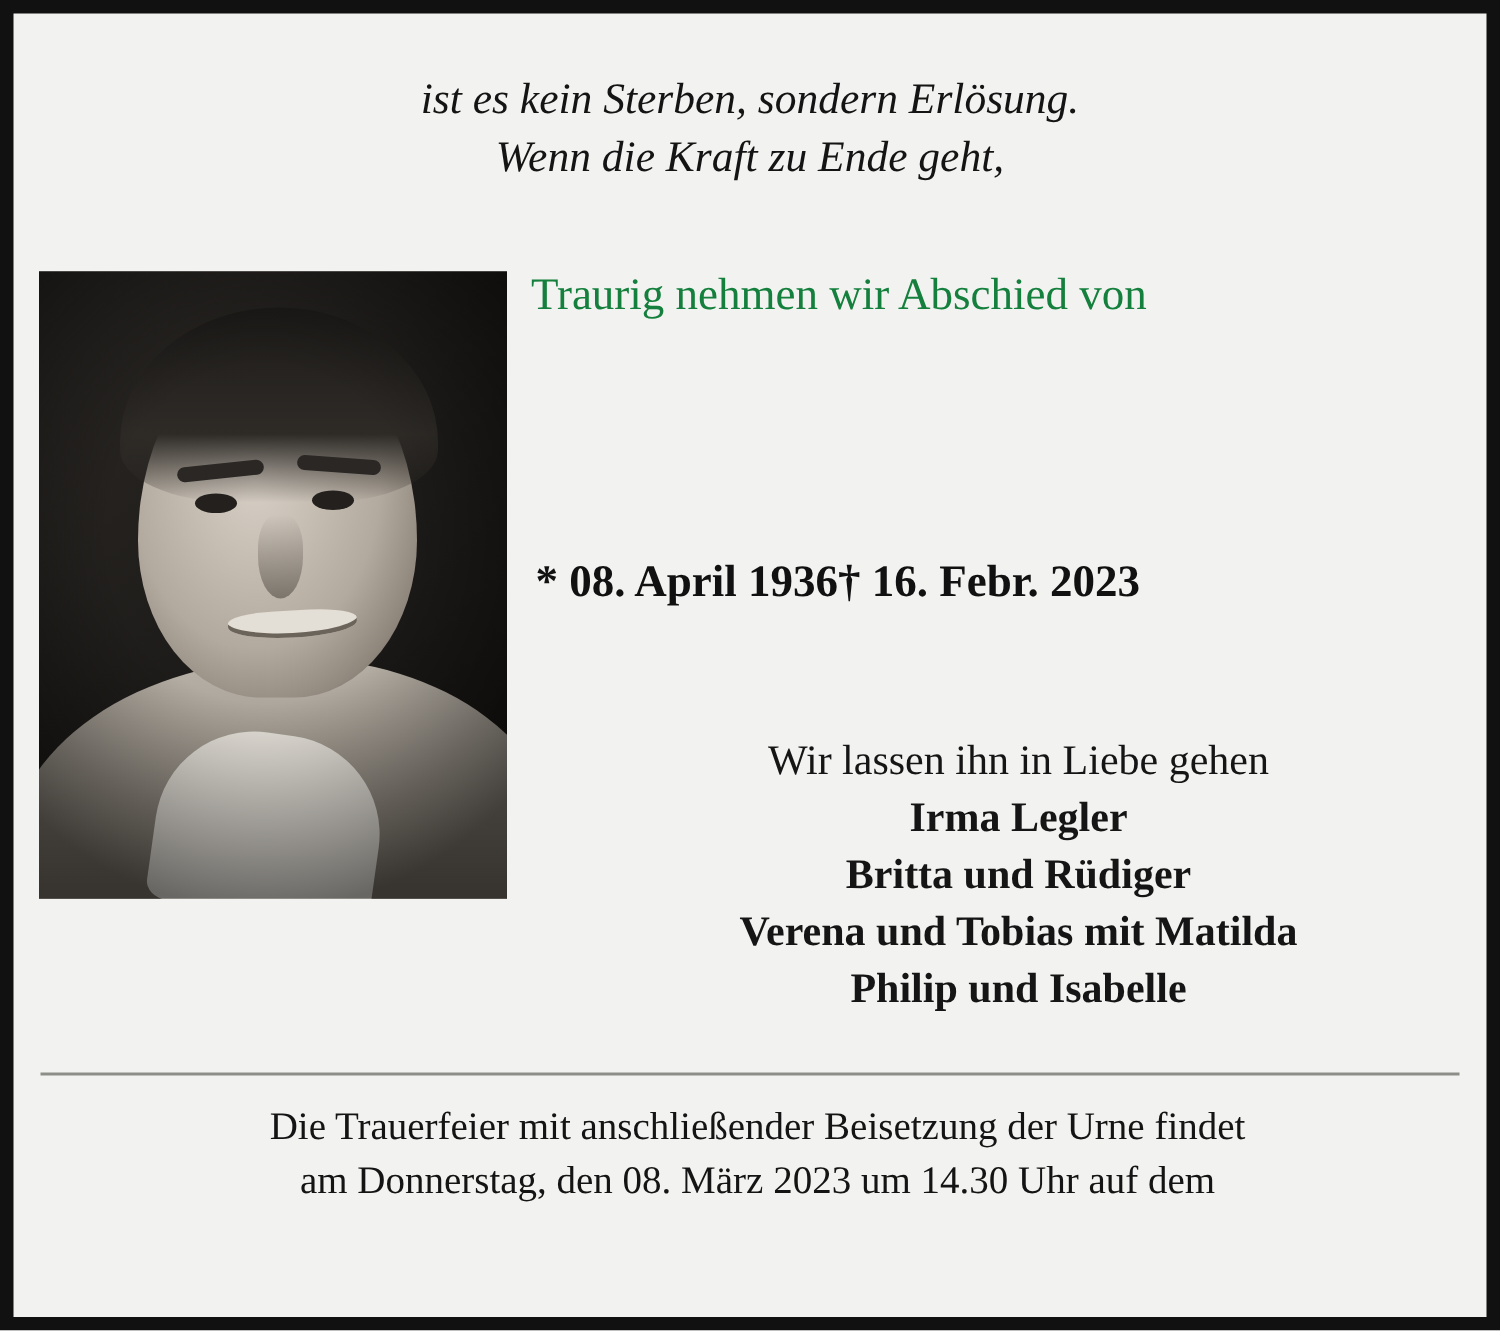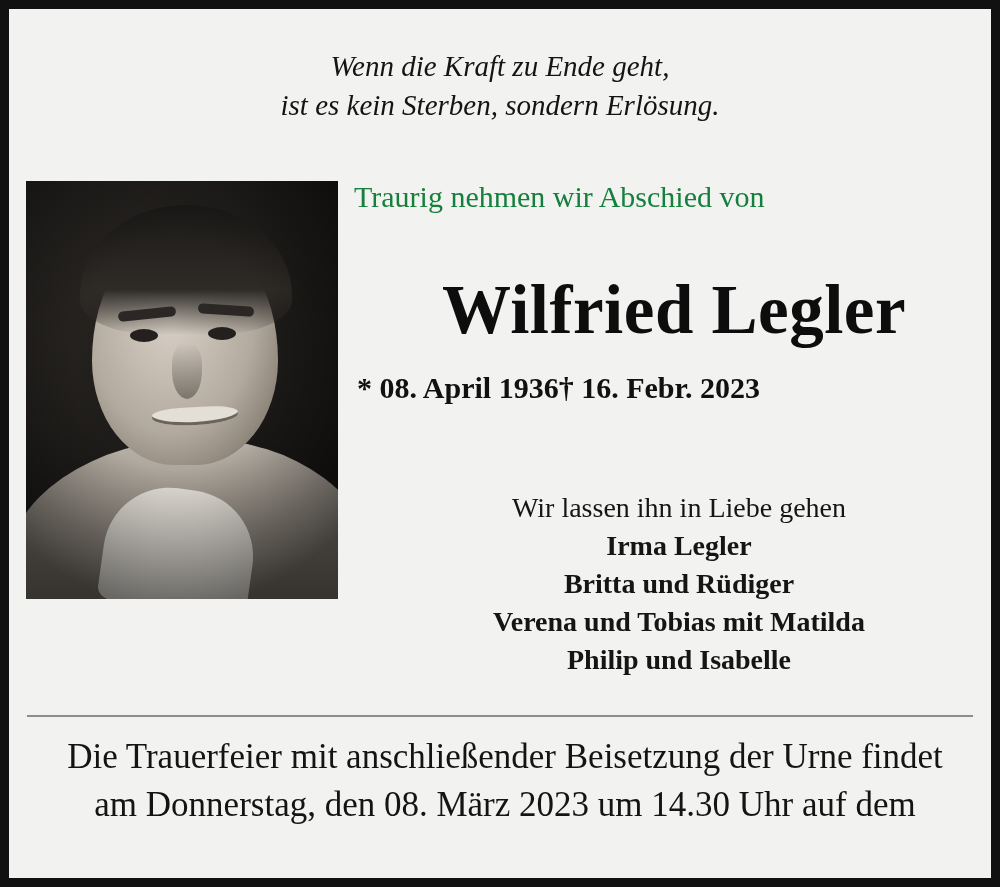--- a/index.html
+++ b/index.html
@@ -168,35 +168,35 @@
     height: 2px;
     background: #8d8d8a;
   }
 
   
   .footer {
     position: absolute;
     left: 42px; top: 724px;
     width: 908px;
     text-align: center;
-    font-size: 35px;
+    font-size: 26px;
     line-height: 1.38;
     color: #141414;
   }
   .footer .pline { display: block; white-space: nowrap; }
 </style>
 </head>
 <body>
 
 <div class="obituary">
   <div class="inner">
 
     <div class="verse">
+      <span class="vline">ist es kein Sterben, sondern Erlösung.</span>
       <span class="vline">Wenn die Kraft zu Ende geht,</span>
-      <span class="vline">ist es kein Sterben, sondern Erlösung.</span>
     </div>
 
     <div class="photo-frame">
       <div class="photo">
         <div class="ph-bg"></div>
         <div class="ph-shoulder"></div>
         <div class="ph-collar"></div>
         <div class="ph-head"></div>
         <div class="ph-hair"></div>
         <div class="ph-brow-l"></div>
@@ -204,21 +204,20 @@
         <div class="ph-eye-l"></div>
         <div class="ph-eye-r"></div>
         <div class="ph-nose"></div>
         <div class="ph-mouth"></div>
         <div class="ph-shadow"></div>
       </div>
     </div>
 
     <div class="lead">Traurig nehmen wir Abschied von</div>
 
-    <div class="name">Wilfried Legler</div>
 
     <div class="dates">
       <span>* 08. April 1936</span>
       <span>† 16. Febr. 2023</span>
     </div>
 
     <div class="farewell">
       <span class="fline">Wir lassen ihn in Liebe gehen</span>
       <span class="fline bold">Irma Legler</span>
       <span class="fline bold">Britta und Rüdiger</span>

